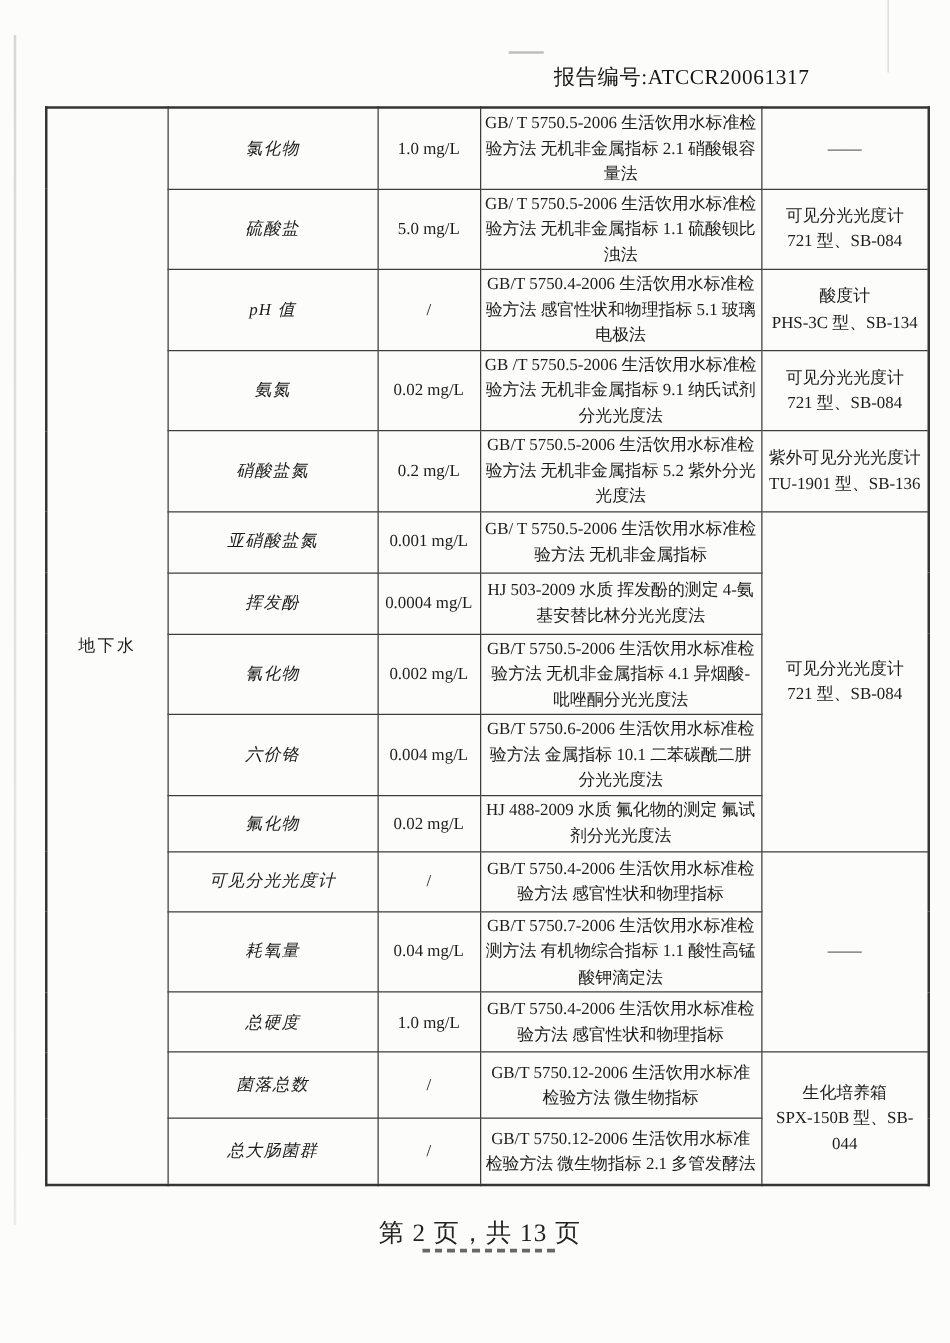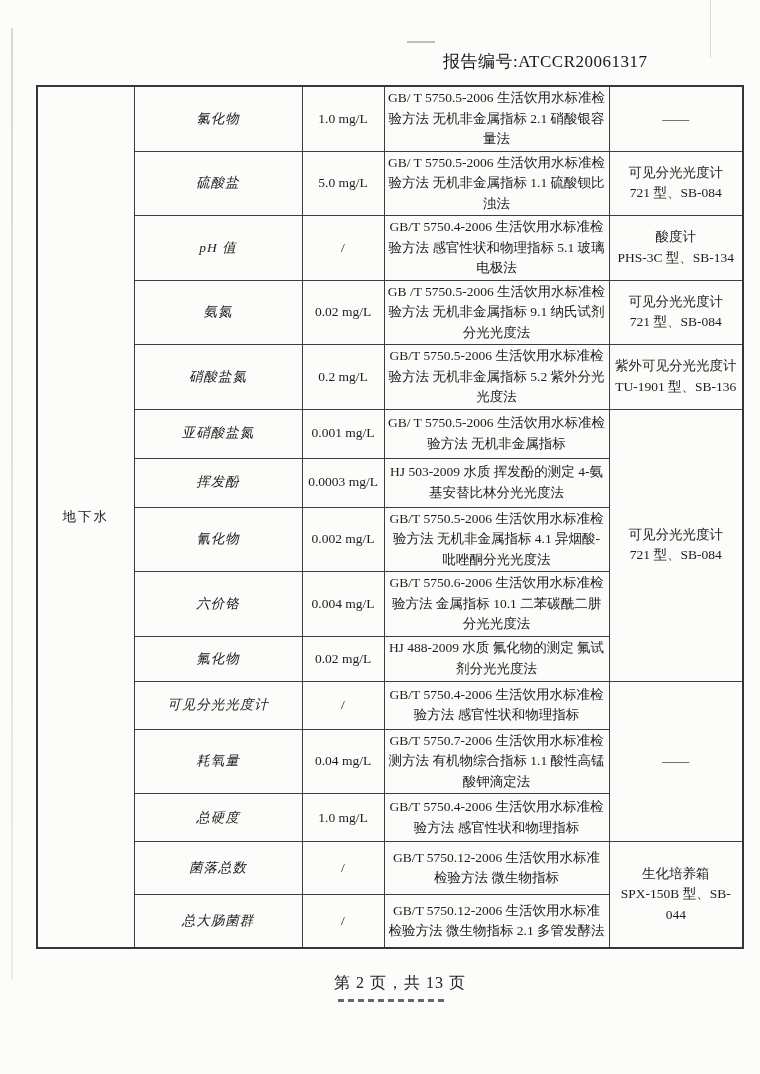--- a/index.html
+++ b/index.html
@@ -39,22 +39,22 @@
     overflow: hidden;
   }
   td.sample { font-size: 14.5px; letter-spacing: 2px; margin-left: 16px; }
   td.param { font-size: 13.5px; letter-spacing: 1px; font-style: italic; }
   td.limit { font-size: 13.5px; }
   td.method { font-size: 13.3px; padding: 1px 3px; }
   td.instr { font-size: 13.3px; white-space: pre-line; }
 
   .page-footer {
     position: absolute; left: 50%; top: 973px;
-    transform: translateX(-50%); margin-left: 20px;
-    font-size: 16px; letter-spacing: 1px; color: #222;
+    transform: translateX(-50%); margin-left: 4px;
+    font-size: 20px; letter-spacing: 1px; color: #222;
     white-space: nowrap;
   }
 </style>
 </head>
 <body>
 
 <div class="artifact art-left-line"></div>
 <div class="artifact art-topright-line"></div>
 <div class="artifact art-header-dash"></div>
 <div class="artifact art-bottom-dash"></div>
@@ -108,21 +108,21 @@
       </tr>
       <tr style="height:49px">
         <td class="param">亚硝酸盐氮</td>
         <td class="limit">0.001 mg/L</td>
         <td class="method">GB/ T 5750.5-2006 生活饮用水标准检验方法  无机非金属指标</td>
         <td class="instr" rowspan="5">可见分光光度计
 721 型、SB-084</td>
       </tr>
       <tr style="height:49px">
         <td class="param">挥发酚</td>
-        <td class="limit">0.0003 mg/L</td>
+        <td class="limit">0.0004 mg/L</td>
         <td class="method">HJ 503-2009 水质  挥发酚的测定  4-氨基安替比林分光光度法</td>
       </tr>
       <tr style="height:64px">
         <td class="param">氰化物</td>
         <td class="limit">0.002 mg/L</td>
         <td class="method">GB/T 5750.5-2006 生活饮用水标准检验方法  无机非金属指标 4.1 异烟酸-吡唑酮分光光度法</td>
       </tr>
       <tr style="height:62px">
         <td class="param">六价铬</td>
         <td class="limit">0.004 mg/L</td>

